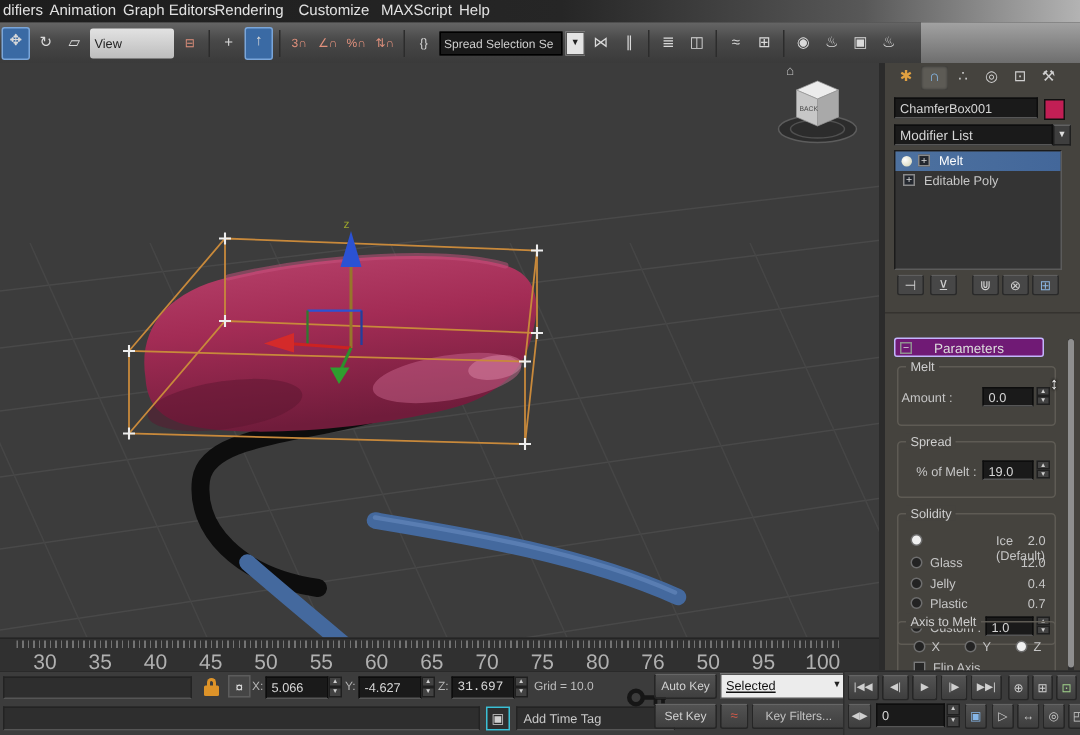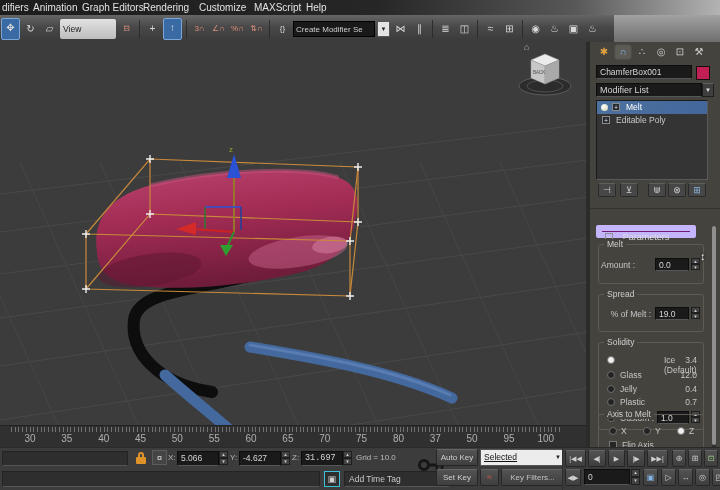--- a/index.html
+++ b/index.html
@@ -21,40 +21,40 @@
   .sep{width:1px;height:18px;background:#2c2c2c;margin:0 2px;}
   .tfade{left:614px;top:15px;width:106px;height:27px;
     background:linear-gradient(180deg,#a2a2a2,#6e6e6e);}
   
   .vp{left:0;top:42px;width:588px;height:383px;background:#3c3c3c;}
   
   .trackbar{left:0;top:425px;width:588px;height:22px;background:#303030;border-top:1px solid #242424;box-sizing:border-box;}
   .ticks{left:11px;top:1px;width:550px;height:5px;
     background:repeating-linear-gradient(90deg,#737373 0,#737373 1px,transparent 1px,transparent 3.7px);}
   .nums{left:21px;top:7px;width:534px;display:flex;justify-content:space-between;}
-  .nums span{width:18px;text-align:center;font-size:10px;color:#b0b0b0;}
+  .nums span{width:18px;text-align:center;font-size:14px;color:#b0b0b0;}
   
   .panel{left:590px;top:42px;width:130px;height:405px;background:#45433e;}
   .ptab{top:2px;width:18px;height:16px;line-height:16px;text-align:center;font-size:10px;color:#cfcfcf;border-radius:2px;}
   .ptab.act{background:#5d5b55;box-shadow:inset 0 0 2px #222;}
   .fld{background:#1a1a1a;color:#d6d6d6;border:1px solid #0d0d0d;border-bottom-color:#565656;
     font-size:8.5px;line-height:12px;padding:0 3px;overflow:hidden;white-space:nowrap;box-sizing:border-box;}
   .dropbtn{background:#3e3e3e;border:1px solid #1f1f1f;border-top-color:#616161;color:#ddd;
     font-size:6px;text-align:center;box-sizing:border-box;}
   .stack{left:6px;top:58px;width:112px;height:80px;background:#343434;
     border:1px solid #1b1b1b;border-bottom-color:#5b5b5b;border-right-color:#5b5b5b;box-sizing:border-box;}
   .mrow{position:absolute;left:0;width:110px;height:13px;font-size:8.5px;line-height:13px;}
   .mrow.sel{background:linear-gradient(90deg,#4d719f,#43679a);color:#fff;}
   .bulb{position:absolute;left:4px;top:3px;width:7px;height:7px;border-radius:50%;
     background:radial-gradient(circle at 35% 35%,#ffffff,#cfcfaf);}
   .pbox{position:absolute;width:8px;height:8px;top:2px;background:#23272e;border:1px solid #8a8a8a;
     color:#ddd;font-size:7px;line-height:7px;text-align:center;box-sizing:border-box;}
   .sbtn{top:141px;width:18px;height:14px;line-height:13px;text-align:center;font-size:9px;color:#cfcfcf;
     background:#474747;border:1px solid #2a2a2a;border-top-color:#5f5f5f;border-radius:2px;box-sizing:border-box;}
-  .rollhead{left:6px;top:183px;width:100px;height:13px;background:#701a75;border:6px solid #c4b5fd;
+  .rollhead{left:6px;top:183px;width:100px;height:13px;background:#701a75;border:1px solid #c4b5fd;
     border-radius:2px;box-sizing:border-box;}
   .grp{border:1px solid #5e5b54;border-radius:3px;box-sizing:border-box;}
   .lg{position:absolute;top:-6px;left:5px;background:#45433e;padding:0 3px;font-size:8.5px;color:#cfcfcf;}
   .lbl{font-size:8.5px;color:#c6c6c6;}
   .val{font-size:8.5px;color:#c6c6c6;}
   .rad{width:8px;height:8px;border-radius:50%;background:#232323;border:1px solid #6e6e6e;box-sizing:border-box;}
   .rad.sel{background:#f0f0f0;}
   .chk{width:8px;height:8px;background:#262626;border:1px solid #797979;box-sizing:border-box;}
   .spin{width:9px;}
   .spb{height:6px;background:#424242;border:1px solid #1f1f1f;color:#cfcfcf;font-size:5px;
@@ -100,21 +100,21 @@
     <div class="sep"></div>
     <div class="tb">+</div>
     <div class="tb act">↑</div>
     <div class="sep"></div>
     <div class="tb red">3∩</div>
     <div class="tb red">∠∩</div>
     <div class="tb red">%∩</div>
     <div class="tb red">⇅∩</div>
     <div class="sep"></div>
     <div class="tb" style="font-size:8px">{}</div>
-    <div style="width:82px;height:16px;background:#191919;border:1px solid #000;color:#cfcfcf;font-size:8px;line-height:15px;padding:0 2px;box-sizing:border-box;overflow:hidden;white-space:nowrap;">Create Modifier Se</div>
+    <div style="width:82px;height:16px;background:#191919;border:1px solid #000;color:#cfcfcf;font-size:8px;line-height:15px;padding:0 2px;box-sizing:border-box;overflow:hidden;white-space:nowrap;">Spread Selection Se</div>
     <div style="width:13px;height:16px;background:#e3e3e3;color:#222;font-size:6px;line-height:15px;text-align:center;border:1px solid #555;box-sizing:border-box;">▼</div>
     <div class="tb">⋈</div>
     <div class="tb">∥</div>
     <div class="sep"></div>
     <div class="tb">≣</div>
     <div class="tb">◫</div>
     <div class="sep"></div>
     <div class="tb">≈</div>
     <div class="tb">⊞</div>
     <div class="sep"></div>
@@ -215,21 +215,21 @@
       <span>35</span>
       <span>40</span>
       <span>45</span>
       <span>50</span>
       <span>55</span>
       <span>60</span>
       <span>65</span>
       <span>70</span>
       <span>75</span>
       <span>80</span>
-      <span>37</span>
+      <span>76</span>
       <span>50</span>
       <span>95</span>
       <span>100</span>
     </div>
   </div>
 
   <div class="f" style="left:586px;top:42px;width:4px;height:405px;background:#2b2b2b;"></div>
   <div class="f panel">
     <div class="f ptab" style="left:5px;color:#e0a040">✱</div>
     <div class="f ptab act" style="left:24px;color:#86b9e8">∩</div>
@@ -286,21 +286,21 @@
       <div class="spin" style="position:absolute;left:92px;top:12px;">
         <div class="spb">▴</div>
         <div class="spb">▾</div>
       </div>
     </div>
 
     <div class="f grp" style="left:8px;top:300px;width:106px;height:88px;">
       <span class="lg">Solidity</span>
       <div class="rad sel" style="position:absolute;left:8px;top:13px;"></div>
       <span class="lbl" style="position:absolute;left:21px;top:12px;padding-left:44px;">Ice (Default)</span>
-      <span class="val" style="position:absolute;right:6px;top:12px;">3.4</span>
+      <span class="val" style="position:absolute;right:6px;top:12px;">2.0</span>
       <div class="rad" style="position:absolute;left:8px;top:28px;"></div>
       <span class="lbl" style="position:absolute;left:21px;top:27px;">Glass</span>
       <span class="val" style="position:absolute;right:6px;top:27px;">12.0</span>
       <div class="rad" style="position:absolute;left:8px;top:42px;"></div>
       <span class="lbl" style="position:absolute;left:21px;top:41px;">Jelly</span>
       <span class="val" style="position:absolute;right:6px;top:41px;">0.4</span>
       <div class="rad" style="position:absolute;left:8px;top:55px;"></div>
       <span class="lbl" style="position:absolute;left:21px;top:54px;">Plastic</span>
       <span class="val" style="position:absolute;right:6px;top:54px;">0.7</span>
       <div class="rad" style="position:absolute;left:8px;top:71px;"></div>

